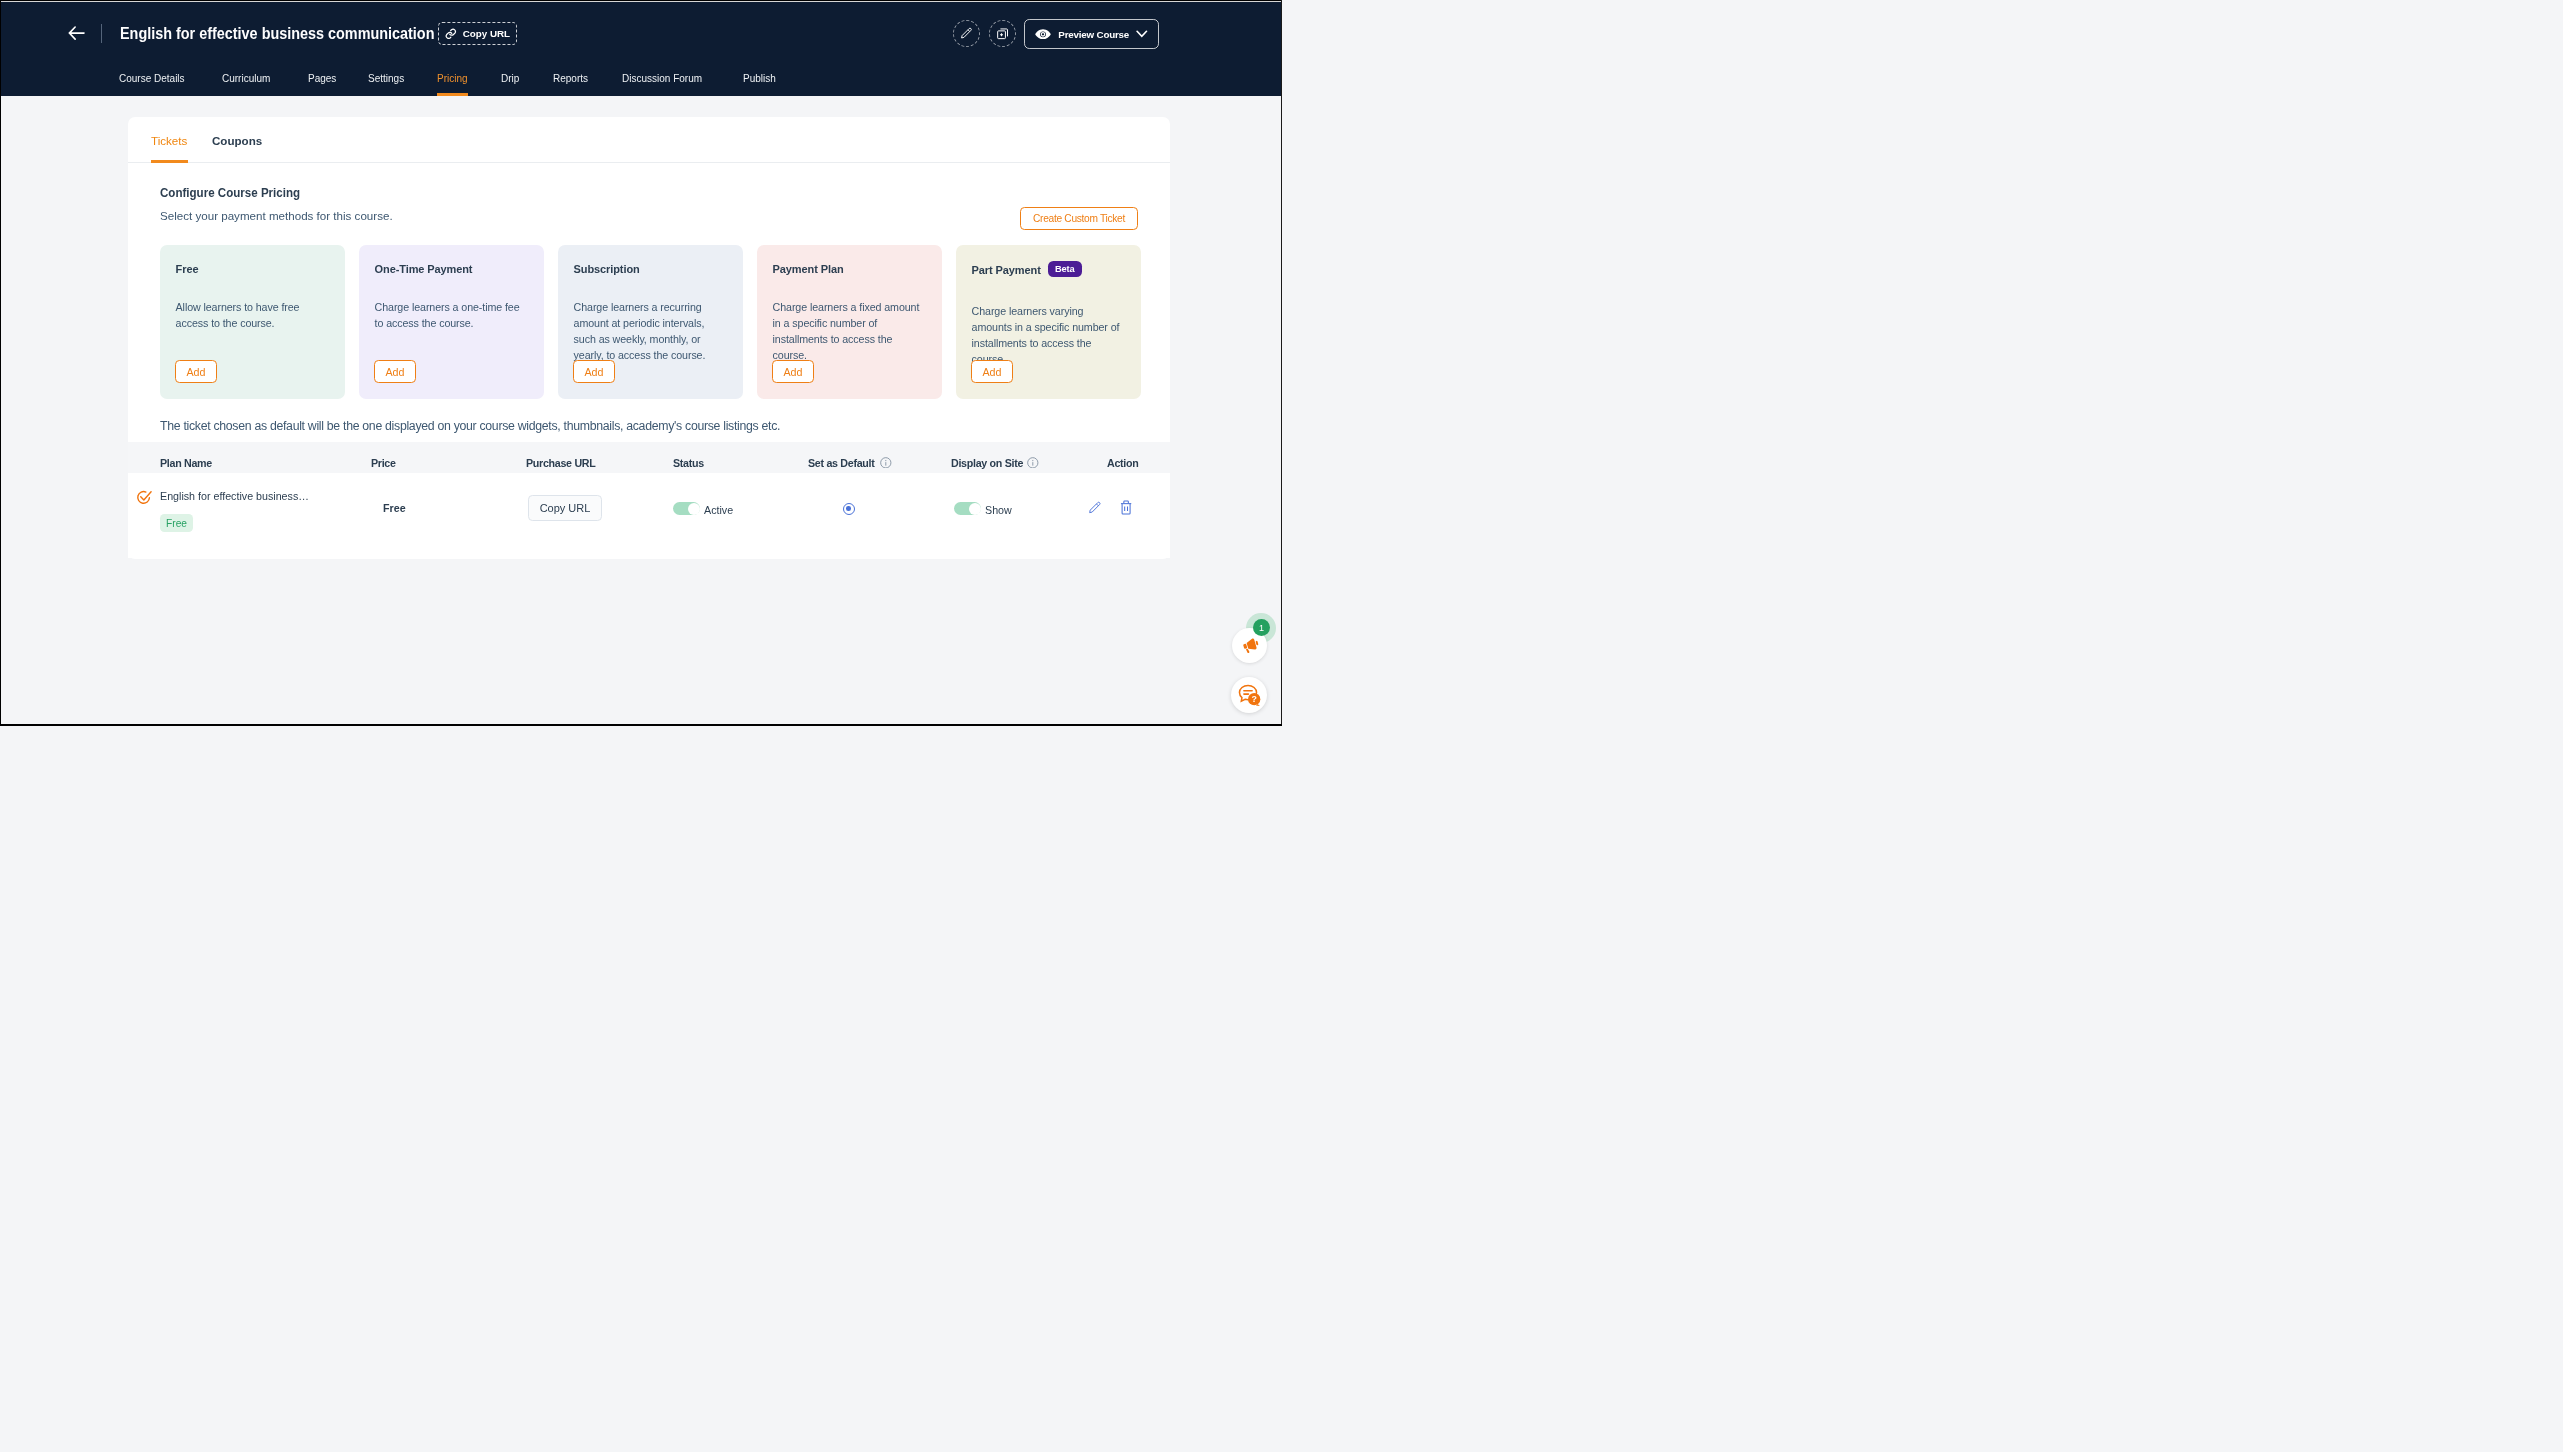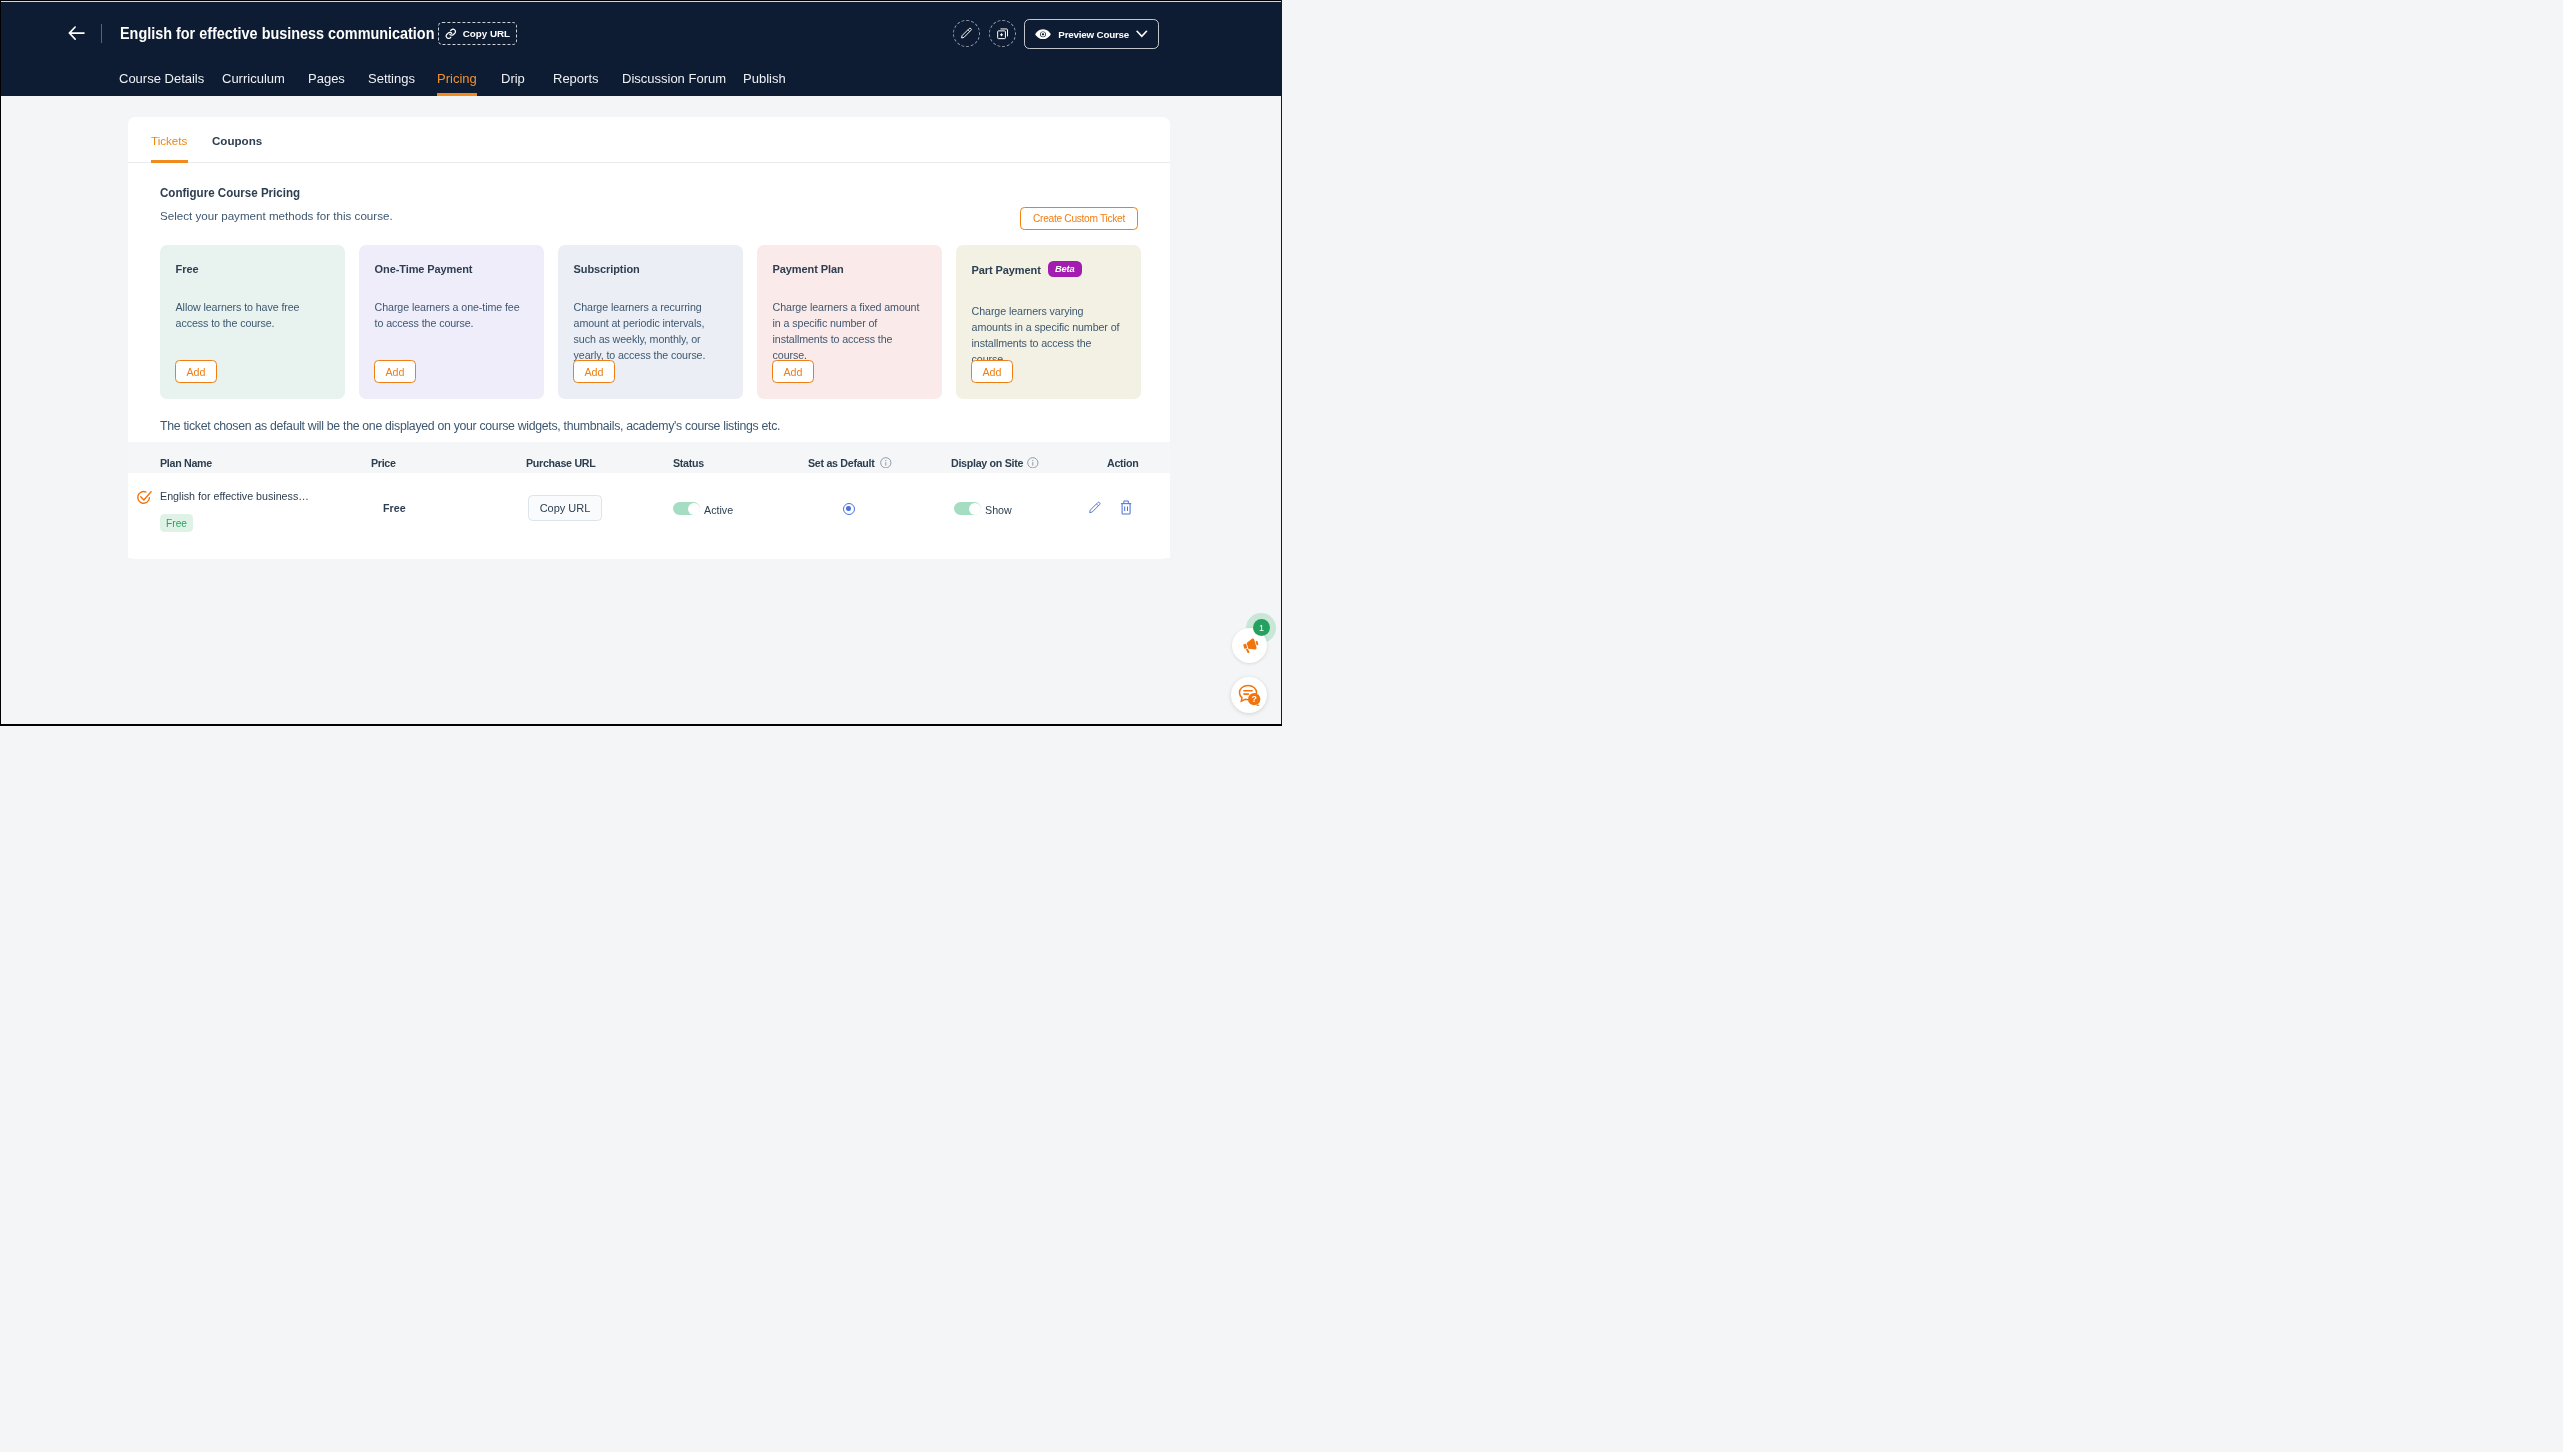--- a/index.html
+++ b/index.html
@@ -15,21 +15,21 @@
   .hdr { position:absolute; left:0; top:0; width:1282px; height:96px; background:#0d1c32; }
   .back { position:absolute; left:68px; top:26px; }
   .hdr-div { position:absolute; left:101px; top:24px; width:0.9px; height:18.7px; background:#54647a; }
   .title { position:absolute; left:120px; top:25px; color:#fdfdfe; font-size:16px; font-weight:bold; white-space:nowrap; transform:scaleX(0.90); transform-origin:0 0; letter-spacing:0; }
   .copyurl-btn { position:absolute; left:438px; top:22px; width:79px; height:23px; border:1.2px dashed rgba(255,255,255,0.8); border-radius:4.4px; display:flex; align-items:center; justify-content:center; gap:6.2px; color:#fff; font-size:9.8px; font-weight:bold; }
   .circ { position:absolute; top:20px; width:27px; height:27px; border:1.2px dashed rgba(255,255,255,0.55); border-radius:50%; display:flex; align-items:center; justify-content:center; }
   .circ1 { left:953px; }
   .circ2 { left:989px; }
   .preview { position:absolute; left:1024px; top:19px; width:135px; height:30px; border:0.9px solid rgba(255,255,255,0.75); border-radius:5.3px; display:flex; align-items:center; justify-content:center; gap:7.1px; color:#fff; font-size:9.8px; letter-spacing:-0.2px; font-weight:bold; }
   .nav { position:absolute; left:0; top:57px; height:39px; width:100%; }
-  .nav a { position:absolute; color:#eef1f4; font-size:13px; line-height:44px; text-decoration:none; }
+  .nav a { position:absolute; color:#eef1f4; font-size:10px; line-height:44px; text-decoration:none; }
   .nav a.act { color:#f0912d; }
   .nav a.act::after { content:""; position:absolute; left:0; top:36px; width:100%; height:3.1px; background:#f28a1d; }
 
   
   .card { position:absolute; left:128px; top:117px; width:1042px; height:442px; background:#fff; border-radius:7.1px; }
   .tabs-div { position:absolute; left:0; top:45px; width:100%; height:0.9px; background:#eaedf0; }
   .tab1 { position:absolute; left:23px; top:17px; font-size:11.6px; color:#f0860f; }
   .tab2 { position:absolute; left:84px; top:17px; font-size:11.6px; color:#2c3e50;font-weight:bold; }
   .tab-ul { position:absolute; left:23px; top:43px; width:37px; height:2.7px; background:#f28a1d; }
   .h2 { position:absolute; left:32px; top:68px; font-size:13.3px; font-weight:bold; color:#2c3e50; white-space:nowrap; transform:scaleX(0.87); transform-origin:0 0; }
@@ -39,21 +39,21 @@
   .pcards { position:absolute; left:32px; top:128px; display:flex; gap:14px; }
   .pc { width:185px; height:154px; border-radius:7.1px; position:relative; padding:18px 15.6px; }
   .pc h3 { font-size:11px; color:#2c3e50; font-weight:bold; letter-spacing:-0.1px; }
   .pc p { margin-top:24px; font-size:10.7px; line-height:16px; color:#3e5871; letter-spacing:-0.1px; }
   .addb { position:absolute; left:15px; bottom:15.6px; width:42px; height:23px; border:1.2px solid #ef7f15; border-radius:4.4px; background:#fff; color:#ef7f15; font-size:10.7px; display:flex; align-items:center; justify-content:center; }
   .pc1 { background:#e8f3ef; }
   .pc2 { background:#f0edfb; }
   .pc3 { background:#ebeff5; }
   .pc4 { background:#faeae9; }
   .pc5 { background:#f2f1e3; }
-  .beta { display:inline-block; margin-left:7.1px; background:#a21caf; color:#fff; font-size:9.3px; font-weight:bold; border-radius:5.3px; padding:2.7px 7.1px 3.6px; position:relative; top:-1.8px;font-style:italic; }
+  .beta { display:inline-block; margin-left:7.1px; background:#4c1d95; color:#fff; font-size:9.3px; font-weight:bold; border-radius:5.3px; padding:2.7px 7.1px 3.6px; position:relative; top:-1.8px; }
 
   .note { position:absolute; left:32px; top:302px; font-size:12.3px; color:#3e5871; letter-spacing:-0.3px; }
 
   .thead { position:absolute; left:0; top:325px; width:100%; height:32px; background:#f5f6f8; font-size:10.7px; font-weight:bold; color:#2c3e50; }
   .thead span { position:absolute; top:15px; letter-spacing:-0.3px; }
   .trow { position:absolute; left:0; top:356px; width:100%; height:85px; background:#fff; }
 
   
   .chk { position:absolute; left:8px; top:16.5px; }
   .pname { position:absolute; left:32px; top:17px; font-size:10.7px; color:#2c3e50; }

